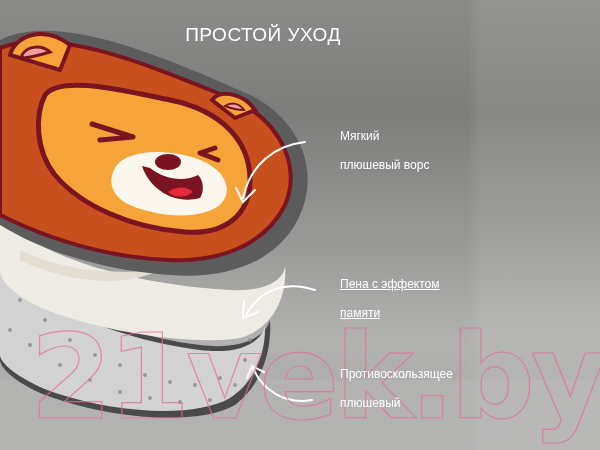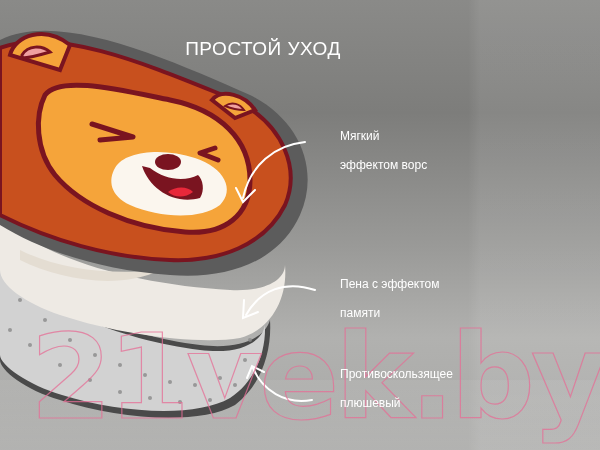--- a/index.html
+++ b/index.html
@@ -2,24 +2,24 @@
 <html><head>
 <meta charset="utf-8">
 <style>
   html,body{margin:0;padding:0;}
   body{width:600px;height:450px;overflow:hidden;position:relative;font-family:"DejaVu Sans","Liberation Sans",sans-serif;}
   .bg{position:absolute;inset:0;
     background:
       linear-gradient(90deg, rgba(0,0,0,0) 0%, rgba(0,0,0,0) 78%, rgba(255,255,255,0.08) 80%, rgba(255,255,255,0.08) 100%),
       linear-gradient(180deg,#8a8a88 0%,#7d7d7b 25%,#9a9a98 55%,#b1b1af 75%,#a8a8a6 100%);}
   .bg .band{position:absolute;left:0;right:0;top:380px;height:70px;background:linear-gradient(180deg,rgba(255,255,255,0.06),rgba(255,255,255,0.12));}
-  .title{position:absolute;top:38px;left:0;width:526px;text-align:center;color:#fff;font-size:19px;letter-spacing:0.5px;font-family:"Liberation Sans",sans-serif;}
+  .title{position:absolute;top:24px;left:0;width:526px;text-align:center;color:#fff;font-size:19px;letter-spacing:0.5px;font-family:"Liberation Sans",sans-serif;}
   .label{position:absolute;color:#fff;font-size:12px;line-height:29px;font-family:"Liberation Sans",sans-serif;}
   .l1{left:340px;top:122px;}
-  .l2{left:340px;top:270px;}
+  .l2{left:340px;top:270px;text-decoration:underline;}
   .l3{left:340px;top:360px;}
   .art{position:absolute;left:0;top:0;}
   .watermark{position:absolute;left:30px;top:318px;font-size:118px;font-weight:bold;color:transparent;-webkit-text-stroke:1.2px rgba(230,110,150,0.75);letter-spacing:-4px;font-family:"DejaVu Sans",sans-serif;line-height:1;}
 </style>
 </head>
 <body>
 
 <div class="bg">
     <div class="band"></div>
   </div>
@@ -90,21 +90,21 @@
     <path d="M247,378 L252,366 L264,372"></path>
   </g>
 </svg>
 
 <div class="watermark">21vek.by</div>
 
 <div class="title">ПРОСТОЙ УХОД</div>
 
 <div class="label l1">
   <div>Мягкий</div>
-  <div>эффектом ворс</div>
+  <div>плюшевый ворс</div>
 </div>
 <div class="label l2">
   <div>Пена с эффектом</div>
   <div>памяти</div>
 </div>
 <div class="label l3">
   <div>Противоскользящее</div>
   <div>плюшевый</div>
 </div>
 

